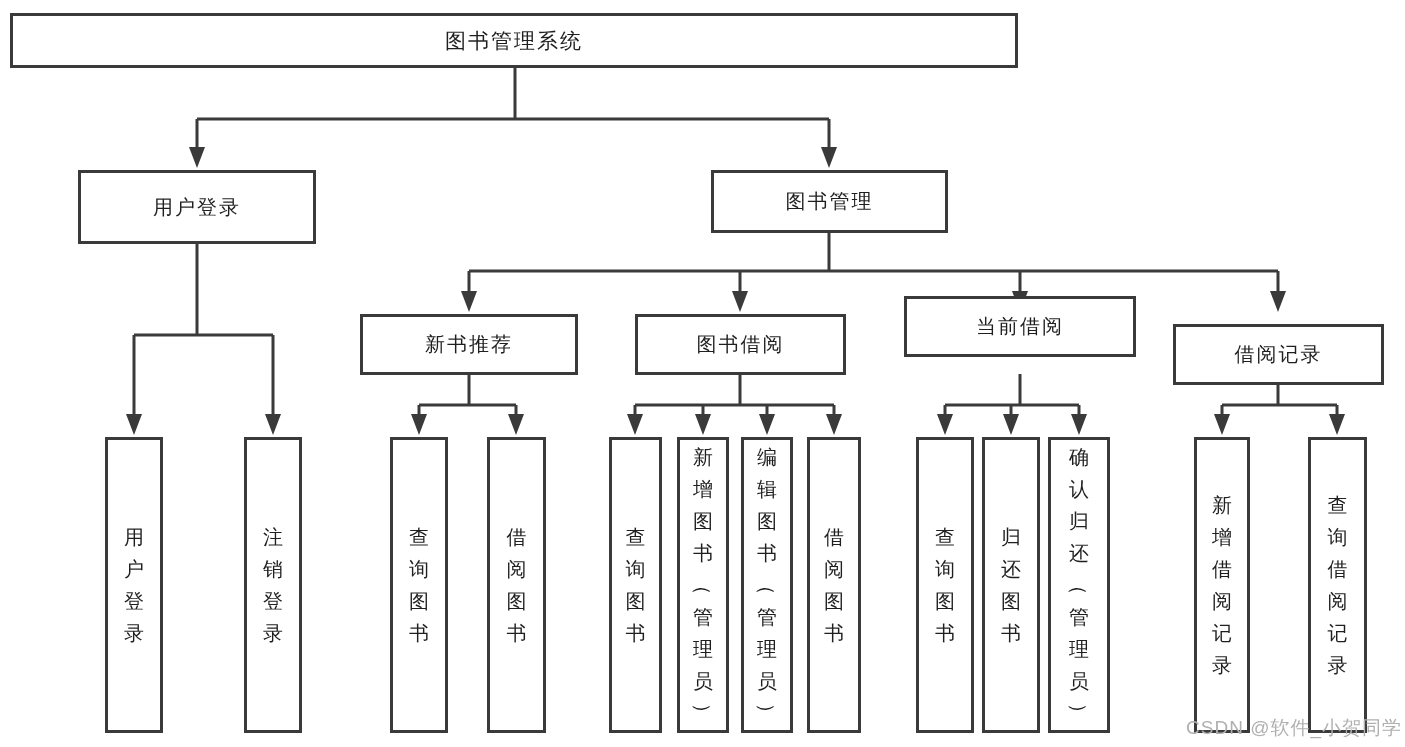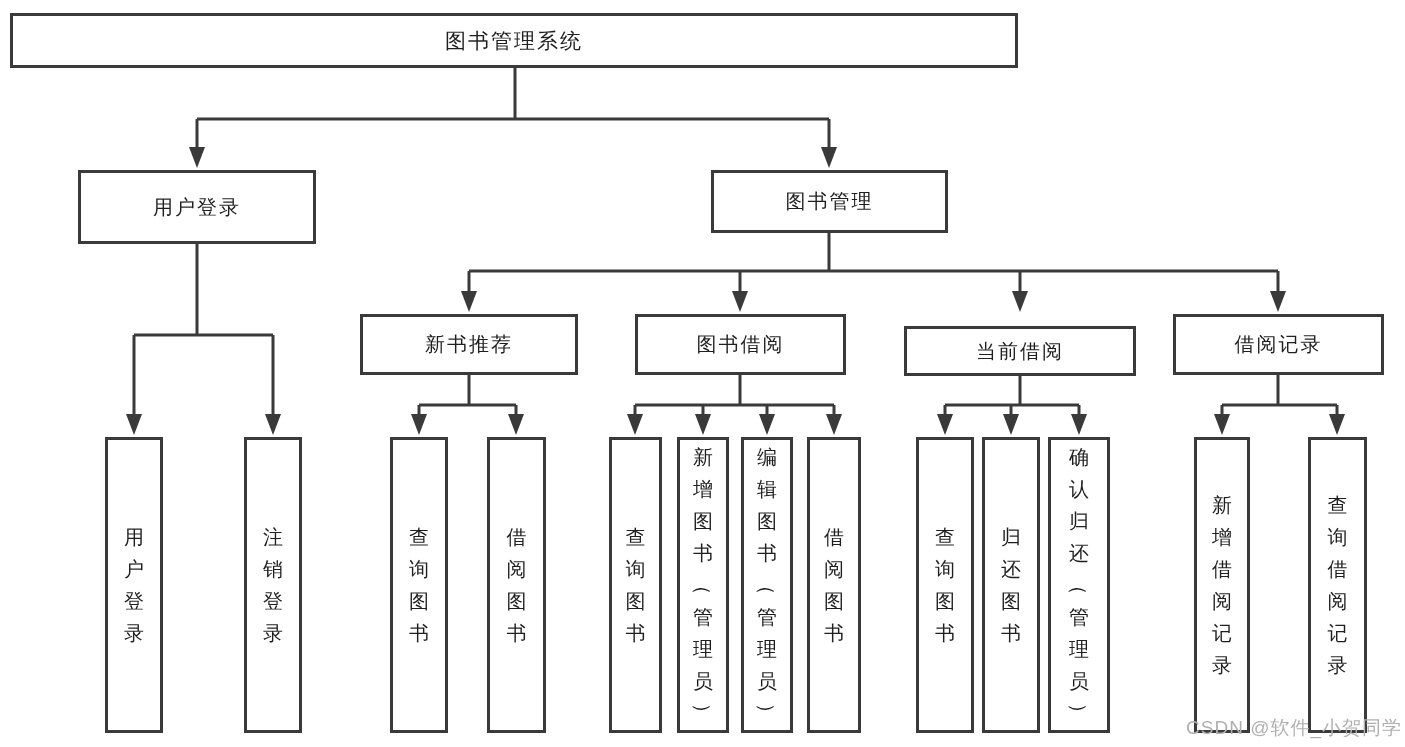--- a/index.html
+++ b/index.html
@@ -59,22 +59,22 @@
       M1222 435 l-8 -21 h16 Z M1337 435 l-8 -21 h16 Z"></path>
   </svg>
 
   <div class="box h root" style="left:10px;top:13px;width:1008px;height:55px">图书管理系统</div>
 
   <div class="box h" style="left:78px;top:170px;width:238px;height:74px">用户登录</div>
   <div class="box h" style="left:711px;top:170px;width:237px;height:63px">图书管理</div>
 
   <div class="box h" style="left:635px;top:314px;width:211px;height:61px">图书借阅</div>
   <div class="box h" style="left:360px;top:314px;width:218px;height:61px">新书推荐</div>
-  <div class="box h" style="left:904px;top:326px;width:232px;height:50px">当前借阅</div>
-  <div class="box h" style="left:1173px;top:314px;width:211px;height:61px">借阅记录</div>
+  <div class="box h" style="left:904px;top:296px;width:232px;height:61px">当前借阅</div>
+  <div class="box h" style="left:1173px;top:324px;width:211px;height:61px">借阅记录</div>
 
   <div class="box v" style="left:105px;top:437px;width:58px;height:296px">
       <span class="ch">用</span>
       <span class="ch">户</span>
       <span class="ch">登</span>
       <span class="ch">录</span>
     </div>
   <div class="box v" style="left:244px;top:437px;width:58px;height:296px">
       <span class="ch">注</span>
       <span class="ch">销</span>

